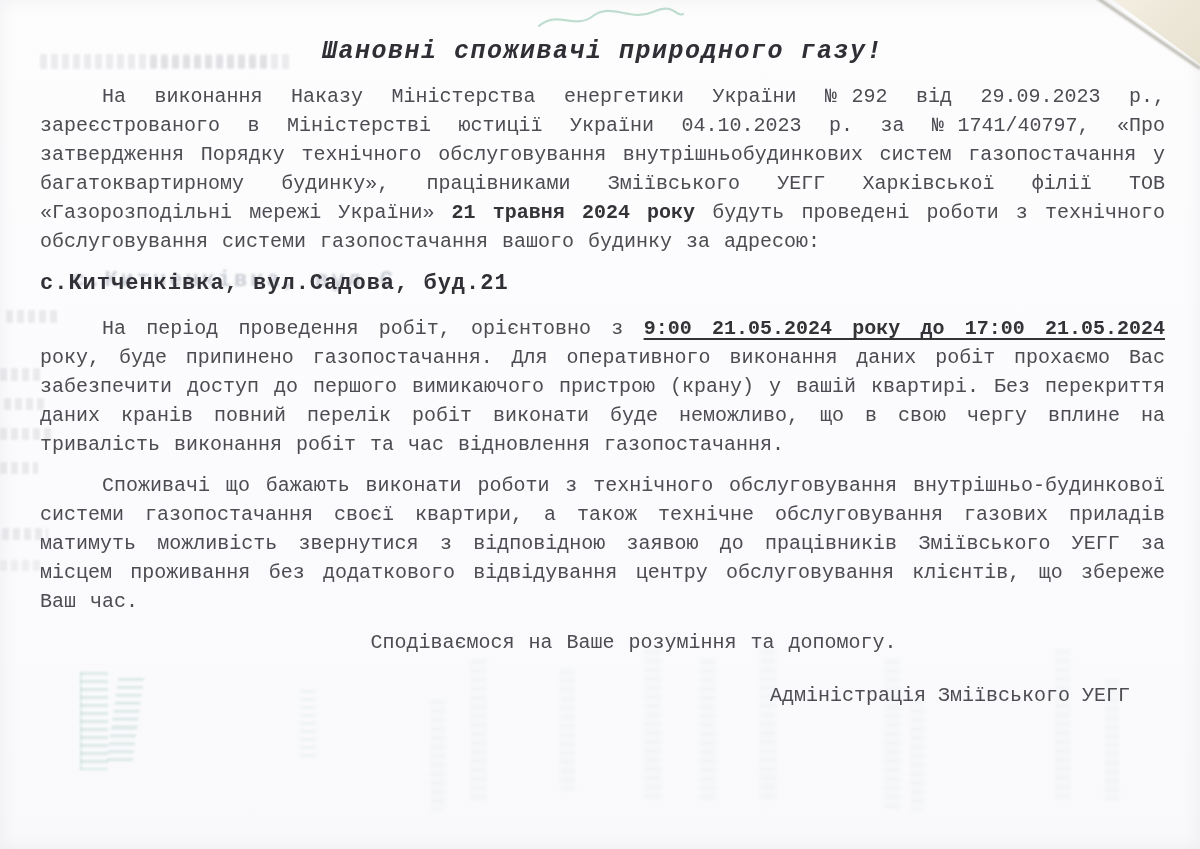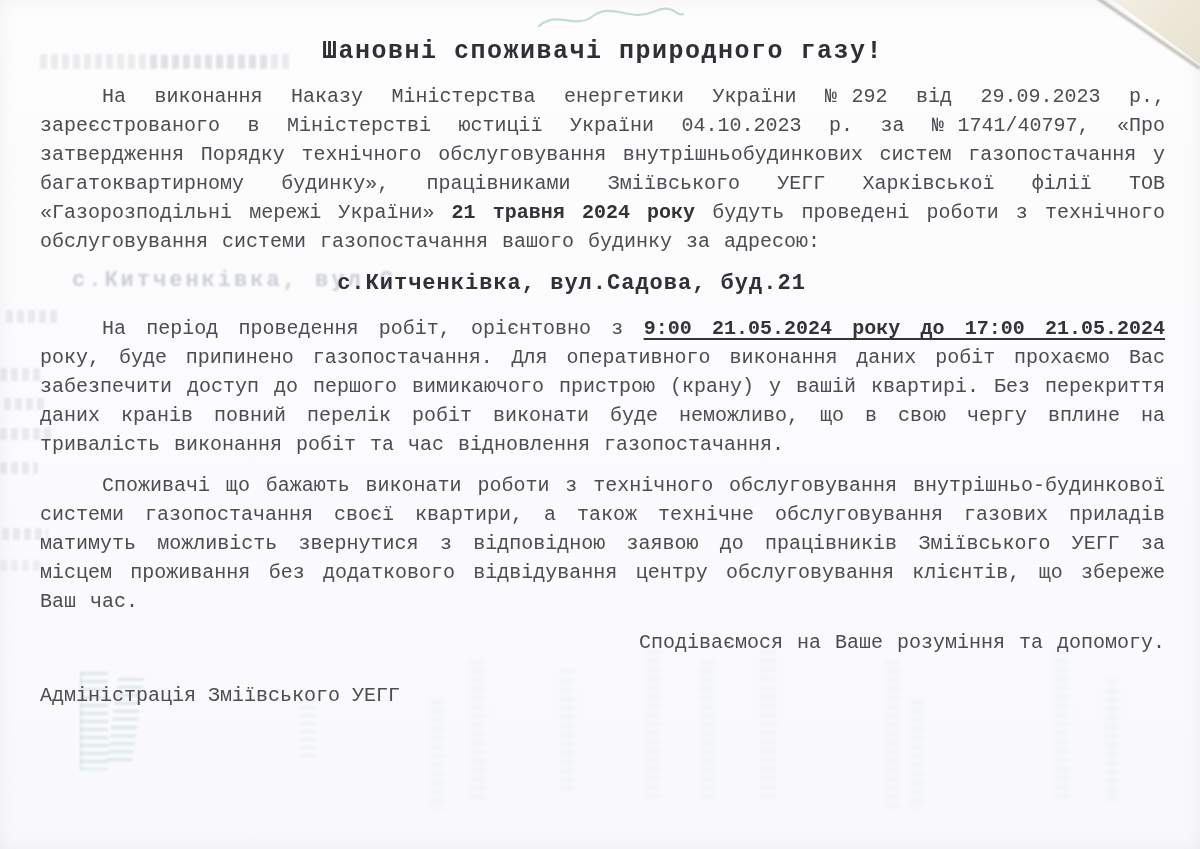--- a/index.html
+++ b/index.html
@@ -23,51 +23,53 @@
     z-index:3;
   }
   h1.doc-title{
     margin:0 0 12px 0;
     text-align:center;
     font-size:25px;
     line-height:36px;
     letter-spacing:1.5px;
     font-weight:bold;
     color:#2f2f35;
+    font-style:italic;
   }
   p.para{
     margin:0 0 12px 0;
     text-align:justify;
     text-indent:62px;
     word-spacing:2px;
   }
   p.para span.b{font-weight:bold;color:#333338;}
   p.para span.u{
     text-decoration:underline;
     text-decoration-thickness:2px;
     text-underline-offset:4px;
     text-decoration-skip-ink:none;
     font-family:Liberation Mono, monospace;
   }
   .address{
     margin:8px 0 14px 0;
-    text-align:center;
+    text-align:left;
     padding-right:62px;
     font-weight:bold;
     font-size:22px;
     line-height:32px;
     letter-spacing:1px;
     color:#303036;
   }
   p.closing{
-    text-align:right;
+    text-align:center;
     margin-bottom:14px;
   }
   .signature{
     margin-top:24px;
+    text-align:right;
     padding-right:35px;
     font-size:20px;
     line-height:29px;
     color:#4c4c52;
   }
 
   
   .artifact{position:absolute;pointer-events:none;}
   
   .corner-lid{

